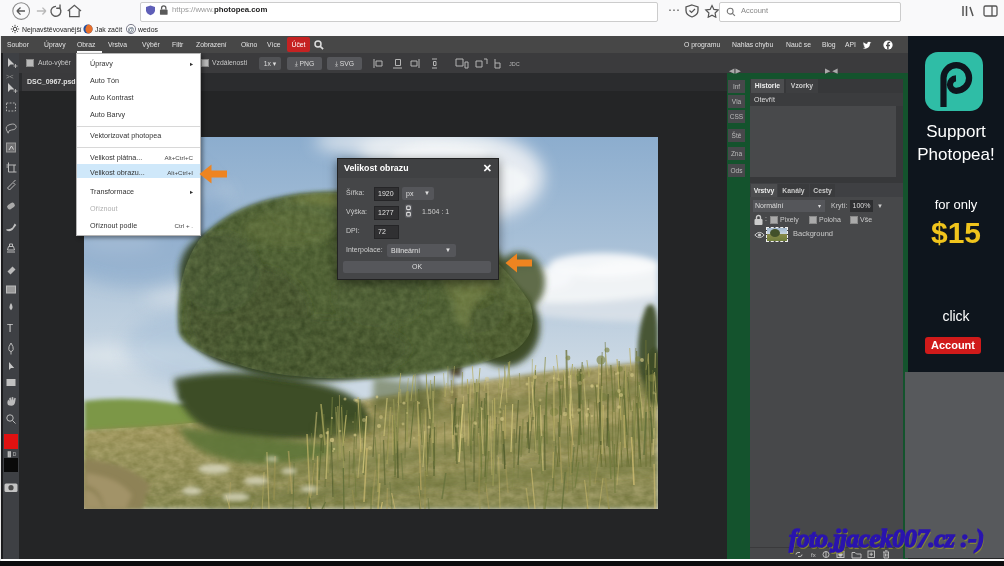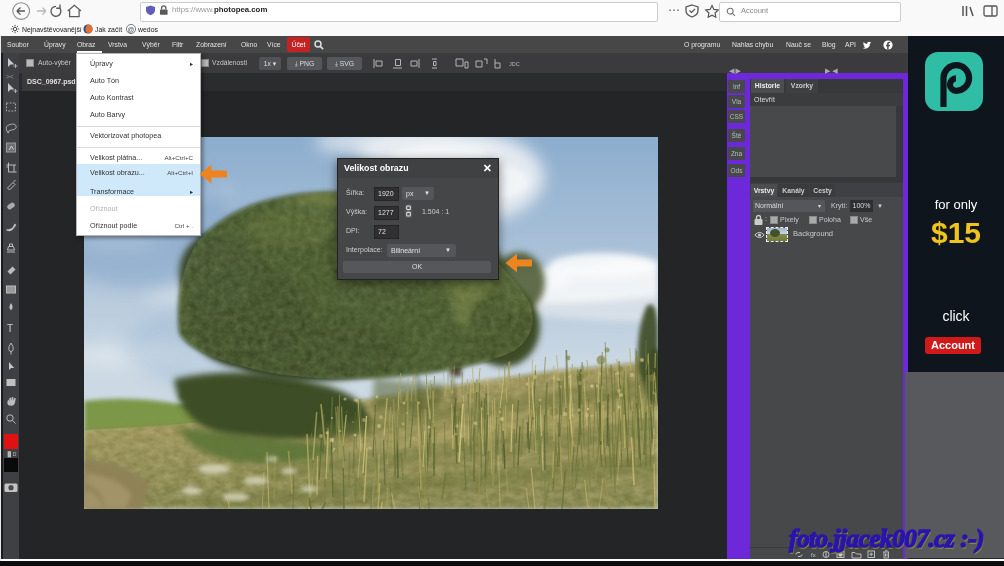--- a/index.html
+++ b/index.html
@@ -13,21 +13,21 @@
   .searchbar{left:719px;top:2px;width:180px;height:18px;background:#fff;border:1px solid #ccc;border-radius:2px;}
   .bktxt{font-size:6.9px;color:#222;line-height:15px;white-space:nowrap;}
   
   #menubar{left:0;top:36px;width:908px;height:17px;background:#474747;}
   .mtx{color:#e2e2e2;font-size:6.8px;line-height:17px;white-space:nowrap;}
   .otx{color:#c8c8c8;font-size:6.8px;line-height:20px;white-space:nowrap;}
   #optbar{left:19px;top:53px;width:889px;height:20px;background:#3b3b3d;}
   #tabbar{left:19px;top:73px;width:708px;height:18px;background:#2b2c2e;}
   #canvas{left:19px;top:91px;width:708px;height:468px;background:#242526;}
   #toolbar{left:0;top:53px;width:19px;height:506px;background:#3e4044;border-left:3px solid #1b1b1d;box-sizing:border-box;}
-  #panelcol{left:727px;top:73px;width:181px;height:486px;background:#6d28d9;}
+  #panelcol{left:727px;top:73px;width:181px;height:486px;background:#14532d;}
   #adcol{left:908px;top:36px;width:96px;height:336px;background:#0e151d;}
   #pagegray{left:905px;top:372px;width:99px;height:186px;background:#57595c;}
   #bottomline{left:0;top:559px;width:1004px;height:2px;background:#fdfdfd;}
   #bottomblack{left:0;top:561px;width:1004px;height:5px;background:#0c0c0e;}
   
   #ddmenu{left:76px;top:53px;width:123px;height:181px;background:#fff;border:1px solid #b5b5b5;box-shadow:2px 2px 4px rgba(0,0,0,.4);z-index:30;}
   .dditem{position:absolute;left:0;width:123px;height:17px;font-size:7.2px;color:#333;line-height:17px;}
   .dditem .lab{position:absolute;left:13px;}
   .dditem .sc{position:absolute;right:7px;color:#444;font-size:6.2px;}
   .ddsep{position:absolute;left:0;width:123px;border-top:1px solid #d8d8d8;}
@@ -223,20 +223,21 @@
         <path d="M88 2 h6 M89 2 v6 h4.5 v-6 M90 .8 h2.5 M90.5 3.5 v3 M92 3.5 v3"></path>
       </g>
     </svg>
   </div>
 </div>
 <div class="abs" id="adcol">
   <svg style="position:absolute;left:17px;top:16px;" width="58" height="59" viewBox="0 0 58 59">
     <rect x="0" y="0" width="58" height="59" rx="13" fill="#2fbda6"></rect>
     <path d="M18.5 55 L18.5 26 A12.8 12.8 0 1 1 31.3 38.8 A6.2 6.2 0 1 1 31 26.4" fill="none" stroke="#0e151d" stroke-width="6.2" stroke-linecap="butt"></path>
   </svg>
+  <div class="adtxt" style="top:84px;font-size:17px;line-height:23px;">Support<br>Photopea!</div>
   <div class="adtxt" style="top:161px;font-size:13px;">for only</div>
   <div class="adtxt" style="top:180px;font-size:30px;font-weight:bold;color:#f0c41c;">$15</div>
   <div class="adtxt" style="top:272px;font-size:14px;">click</div>
 </div>
 <div class="abs" id="account">Account</div>
 <div class="abs" id="pagegray"></div>
 <div class="abs" id="bottomline"></div>
 <div class="abs" style="left:0;top:36px;width:1px;height:525px;background:#e8e8e8;z-index:45;"></div>
 <div class="abs" id="bottomblack"></div>
 
@@ -812,21 +813,21 @@
     </div>
   <div class="ddsep" style="top:72px;"></div>
   <div class="dditem" style="top:73px;">
       <span class="lab">Vektorizovat photopea</span>
     </div>
   <div class="ddsep" style="top:93px;"></div>
   <div class="dditem" style="top:95px;">
       <span class="lab">Velikost plátna...</span>
       <span class="sc">Alt+Ctrl+C</span>
     </div>
-  <div class="dditem" style="top:110px;height:32px;line-height:18px;background:#cfe8fa;">
+  <div class="dditem" style="top:110px;height:14px;line-height:18px;background:#cfe8fa;">
       <span class="lab">Velikost obrazu...</span>
       <span class="sc">Alt+Ctrl+I</span>
     </div>
   <div class="dditem" style="top:129px;">
       <span class="lab">Transformace</span>
       <span class="sc" style="color:#333;">▸</span>
     </div>
   <div class="dditem" style="top:146px;color:#b0b0b0;">
       <span class="lab">Oříznout</span>
     </div>

